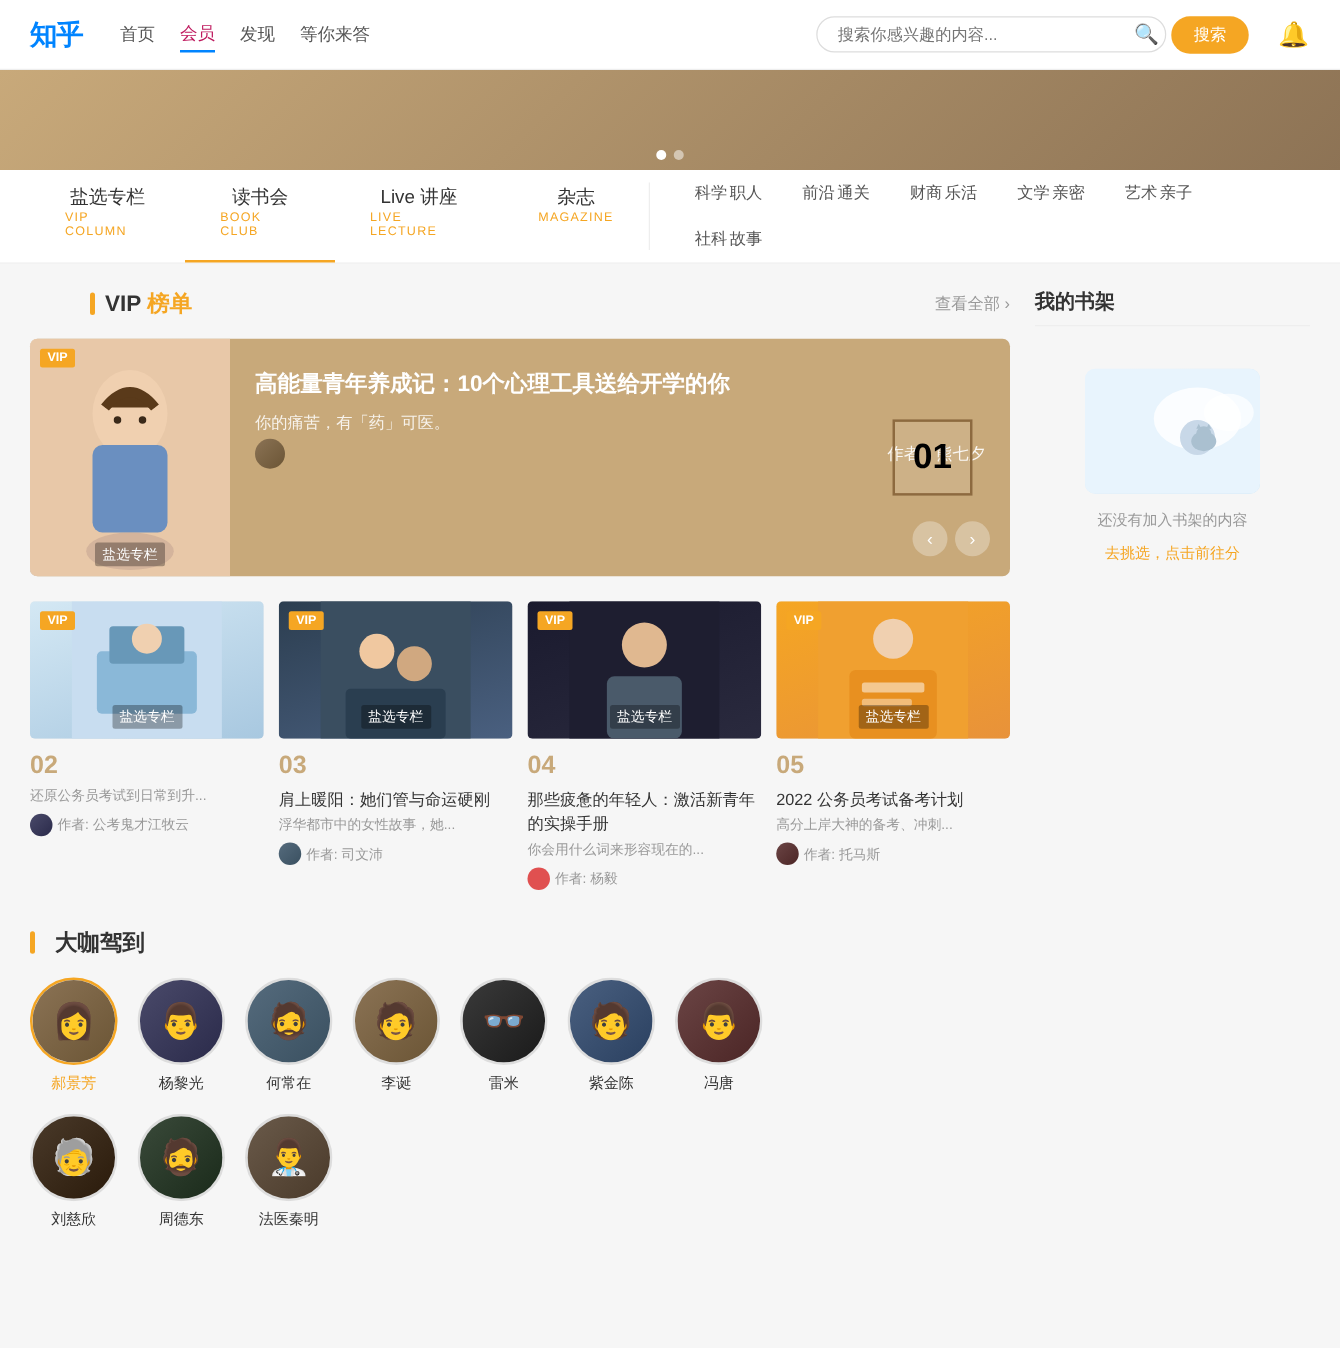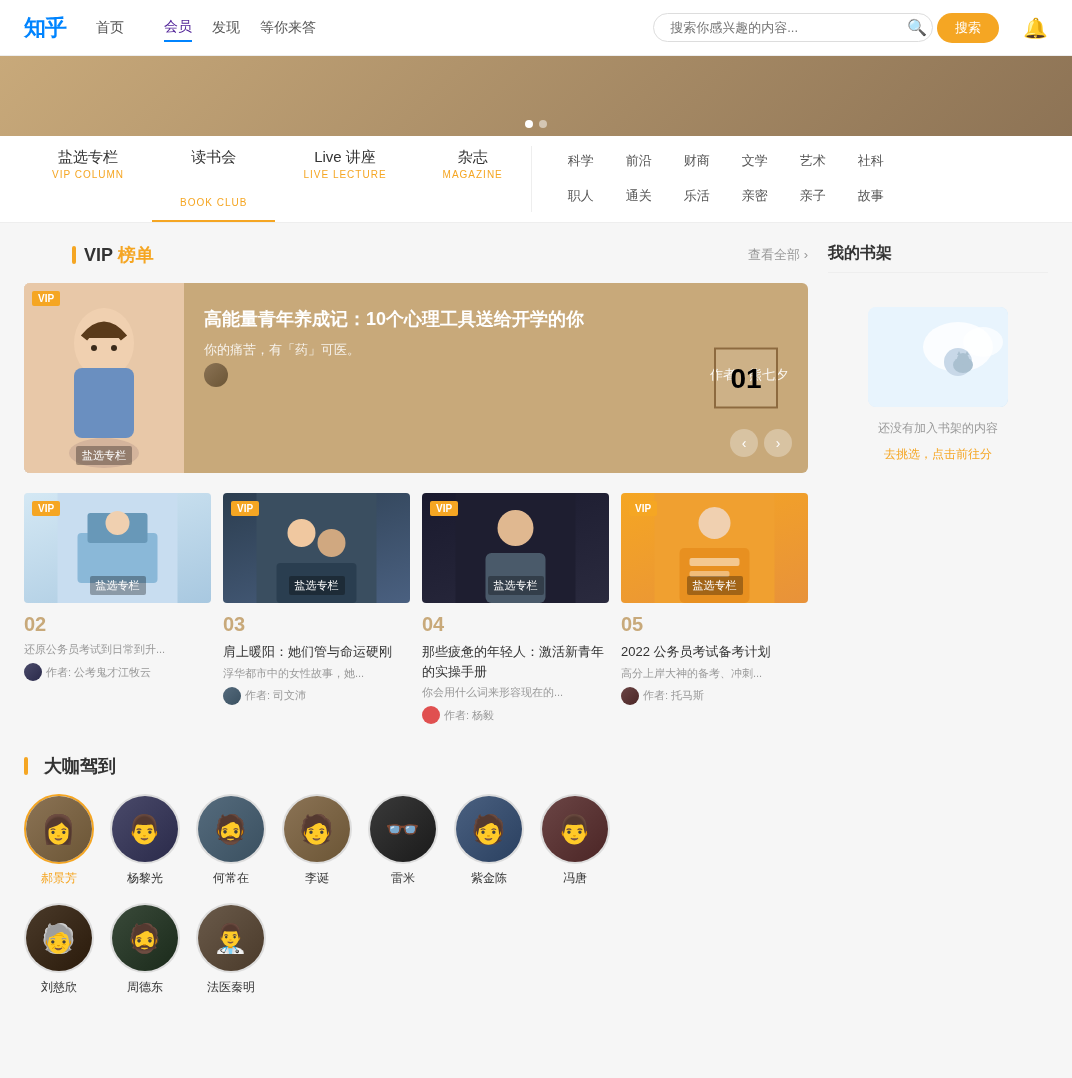--- a/index.html
+++ b/index.html
@@ -3,43 +3,43 @@
   <meta charset="utf-8">
   <style>
     * { box-sizing: border-box; margin: 0; padding: 0; }
     body { font-family: -apple-system, BlinkMacSystemFont, 'PingFang SC', 'Microsoft YaHei', sans-serif; background: #f6f6f6; font-size: 14px; color: #333; }
 
     
     .header { background: #fff; height: 56px; display: flex; align-items: center; padding: 0 24px; border-bottom: 1px solid #eee; position: sticky; top: 0; z-index: 100; }
     .logo { font-size: 22px; font-weight: bold; color: #0084ff; margin-right: 30px; letter-spacing: -1px; }
     .nav { display: flex; gap: 20px; align-items: center; }
     .nav-item { font-size: 14px; color: #555; cursor: pointer; padding: 4px 0; }
-    .nav-item.active { color: #4c1d95; border-bottom: 2px solid #0084ff; font-weight: 500; margin-left: 20px; }
+    .nav-item.active { color: #be185d; border-bottom: 2px solid #0084ff; font-weight: 500; }
     .search-bar { margin-left: auto; display: flex; align-items: center; gap: 10px; }
     .search-input { border: 1px solid #ddd; border-radius: 20px; padding: 6px 16px; width: 280px; font-size: 13px; color: #999; outline: none; }
     .search-icon-wrap { cursor: pointer; color: #999; font-size: 16px; margin-left: -36px; }
     .search-btn { background: #f5a623; border: none; border-radius: 20px; color: #fff; padding: 6px 18px; font-size: 13px; cursor: pointer; }
     .bell-icon { font-size: 20px; color: #555; cursor: pointer; margin-left: 14px; }
 
     
     .banner { width: 100%; height: 80px; background: linear-gradient(135deg, #c8a97a 0%, #8d7355 100%); position: relative; overflow: hidden; }
     .banner-dots { position: absolute; bottom: 8px; left: 50%; transform: translateX(-50%); display: flex; gap: 6px; }
     .banner-dot { width: 8px; height: 8px; border-radius: 50%; background: rgba(255,255,255,0.5); }
     .banner-dot.active { background: #fff; }
 
     
     .sub-nav { background: #fff; padding: 0 24px; border-bottom: 1px solid #eee; }
     .sub-nav-inner { display: flex; align-items: stretch; gap: 0; }
     .sub-nav-item { display: flex; flex-direction: column; align-items: center; padding: 12px 28px; cursor: pointer; border-bottom: 2px solid transparent; }
-    .sub-nav-item.active { border-bottom: 2px solid #f5a623; gap: 28px; }
+    .sub-nav-item.active { border-bottom: 2px solid #f5a623; }
     .sub-nav-label { font-size: 15px; color: #333; font-weight: 500; }
     .sub-nav-sublabel { font-size: 10px; color: #f5a623; letter-spacing: 1px; margin-top: 2px; }
     .sub-nav-divider { width: 1px; background: #eee; margin: 10px 0; }
     .sub-nav-tags { display: flex; align-items: center; padding: 0 20px; gap: 0; flex-wrap: wrap; }
-    .sub-nav-tag-col { display: flex; flex-direction: column; gap: 14px; padding: 8px 16px; }
+    .sub-nav-tag-col { display: flex; flex-direction: row; gap: 2px; padding: 8px 16px; }
     .sub-nav-tag { font-size: 13px; color: #555; cursor: pointer; line-height: 1.6; }
 
     
     .main { max-width: 1072px; margin: 0 auto; padding: 20px 24px; display: flex; gap: 20px; }
     .content-left { flex: 1; }
     .content-right { width: 220px; flex-shrink: 0; }
 
     
     .section-header { display: flex; align-items: center; margin-bottom: 16px; padding-left: 48px; }
     .section-bar { width: 4px; height: 18px; background: #f5a623; border-radius: 2px; margin-right: 8px; }

